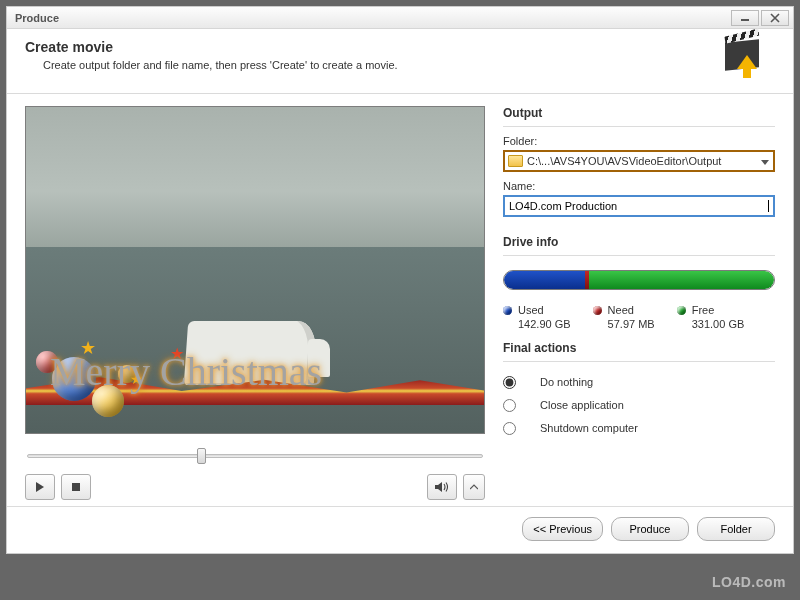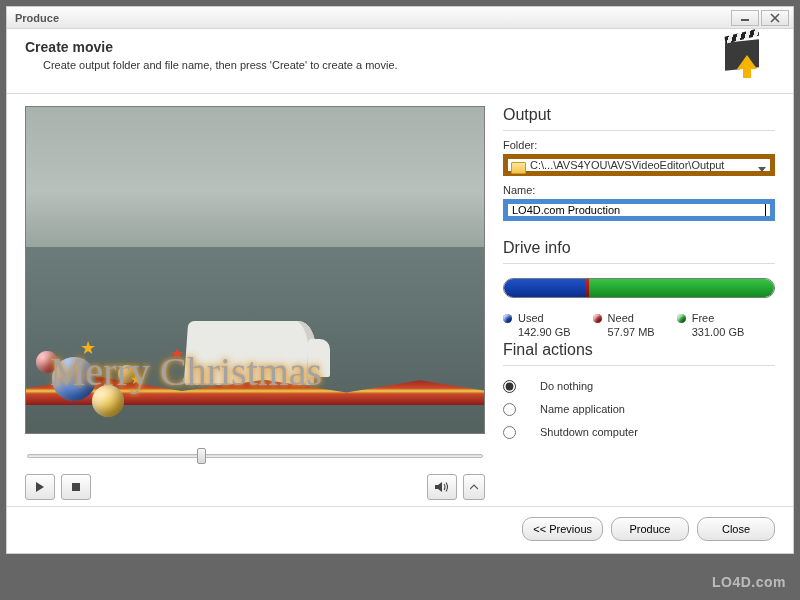--- a/index.html
+++ b/index.html
@@ -112,43 +112,43 @@
 .controls { display:flex; gap:6px; margin-top:10px; align-items:center; }
 .btn {
   height:26px; min-width:30px; padding:0 6px;
   background: linear-gradient(#fefefe,#e6e6e6);
   border:1px solid #adadad; border-radius:3px;
   display:flex; align-items:center; justify-content:center; cursor:pointer;
 }
 .btn:disabled, .btn.disabled { color:#aaa; }
 .spacer { flex:1; }
 .right { flex:1; display:flex; flex-direction:column; color:#333; }
-.section-title { font-weight:normal; font-size:16px; margin-bottom:4px; }
+.section-title { font-weight:bold; font-size:12px; margin-bottom:4px; }
 .hr { height:1px; background:#dcdcdc; margin: 2px 0 8px 0; }
 .lbl { font-size:11px; margin-bottom:3px; display:block; }
 .combo, .tinput {
-  width:100%; height:22px; border:5px solid #a16207; background:#fff; font-size:11px;
+  width:100%; height:22px; border:2px solid #a16207; background:#fff; font-size:11px;
   padding: 0 4px; display:flex; align-items:center;
 }
 .tinput input { border:none; outline:none; width:100%; font-size:11px; font-family:inherit; }
 .tinput { border-color:#4a8ad0; }
 .combo { position:relative; padding-left: 22px; }
 .combo .foldericon { position:absolute; left:3px; top:3px; width:15px; height:12px;
   background: linear-gradient(#ffe699,#f2c24a); border:1px solid #c99a1e; border-radius:1px;}
 .combo .arrow { position:absolute; right:4px; top:8px; width:0; height:0;
   border-left:4px solid transparent; border-right:4px solid transparent; border-top:5px solid #555; }
 .drivebar {
   height:20px; border:1px solid #7a7a7a; border-radius:10px; overflow:hidden;
   display:flex; background:#d9d9d9; margin-top:6px; margin-bottom:14px;
 }
 .seg { height:100%; }
 .seg.used { background: linear-gradient(#1f52c7,#0a2f8e); border-radius:10px 0 0 10px; }
 .seg.need { background: linear-gradient(#c22828,#7b1111); width:4px; }
 .seg.free { background: linear-gradient(#39c546,#0f8a1e); flex:1; border-radius:0 10px 10px 0;}
-.legend { display:flex; gap:22px; margin-bottom:1px; }
+.legend { display:flex; gap:22px; margin-bottom:9px; }
 .legend .item { display:flex; align-items:flex-start; gap:6px; }
 .dot { width:9px; height:9px; border-radius:50%; margin-top:2px;
   box-shadow: inset -2px -2px 3px rgba(0,0,0,.4), inset 2px 2px 3px rgba(255,255,255,.8);}
 .dot.blue{background:#1247c5;} .dot.red{background:#c62323;} .dot.green{background:#1ca82a;}
 .legend .txt { line-height:1.25; }
 .legend .txt .v { display:block; }
 .radios { display:flex; flex-direction:column; gap:10px; margin-top:6px; }
 .radios label { display:flex; align-items:center; gap:24px; font-size:11px; cursor:pointer;}
 .radios input { accent-color:#333; }
 .footer {
@@ -289,31 +289,31 @@
 
       <div class="section-title">Final actions</div>
       <div class="hr"></div>
       <div class="radios">
         <label>
             <input type="radio" name="fa" checked="" style="">
             <span>Do nothing</span>
           </label>
         <label>
             <input type="radio" name="fa" style="">
-            <span>Name application</span>
+            <span>Close application</span>
           </label>
         <label>
             <input type="radio" name="fa" style="">
             <span>Shutdown computer</span>
           </label>
       </div>
     </div>
   </div>
 
   <div class="footer">
     <button class="dlgbtn">&lt;&lt; Previous</button>
     <button class="dlgbtn">Produce</button>
-    <button class="dlgbtn">Close</button>
+    <button class="dlgbtn">Folder</button>
   </div>
 
 </div>
 
 <div class="watermark">LO4D.com</div>
 
 </body></html>

